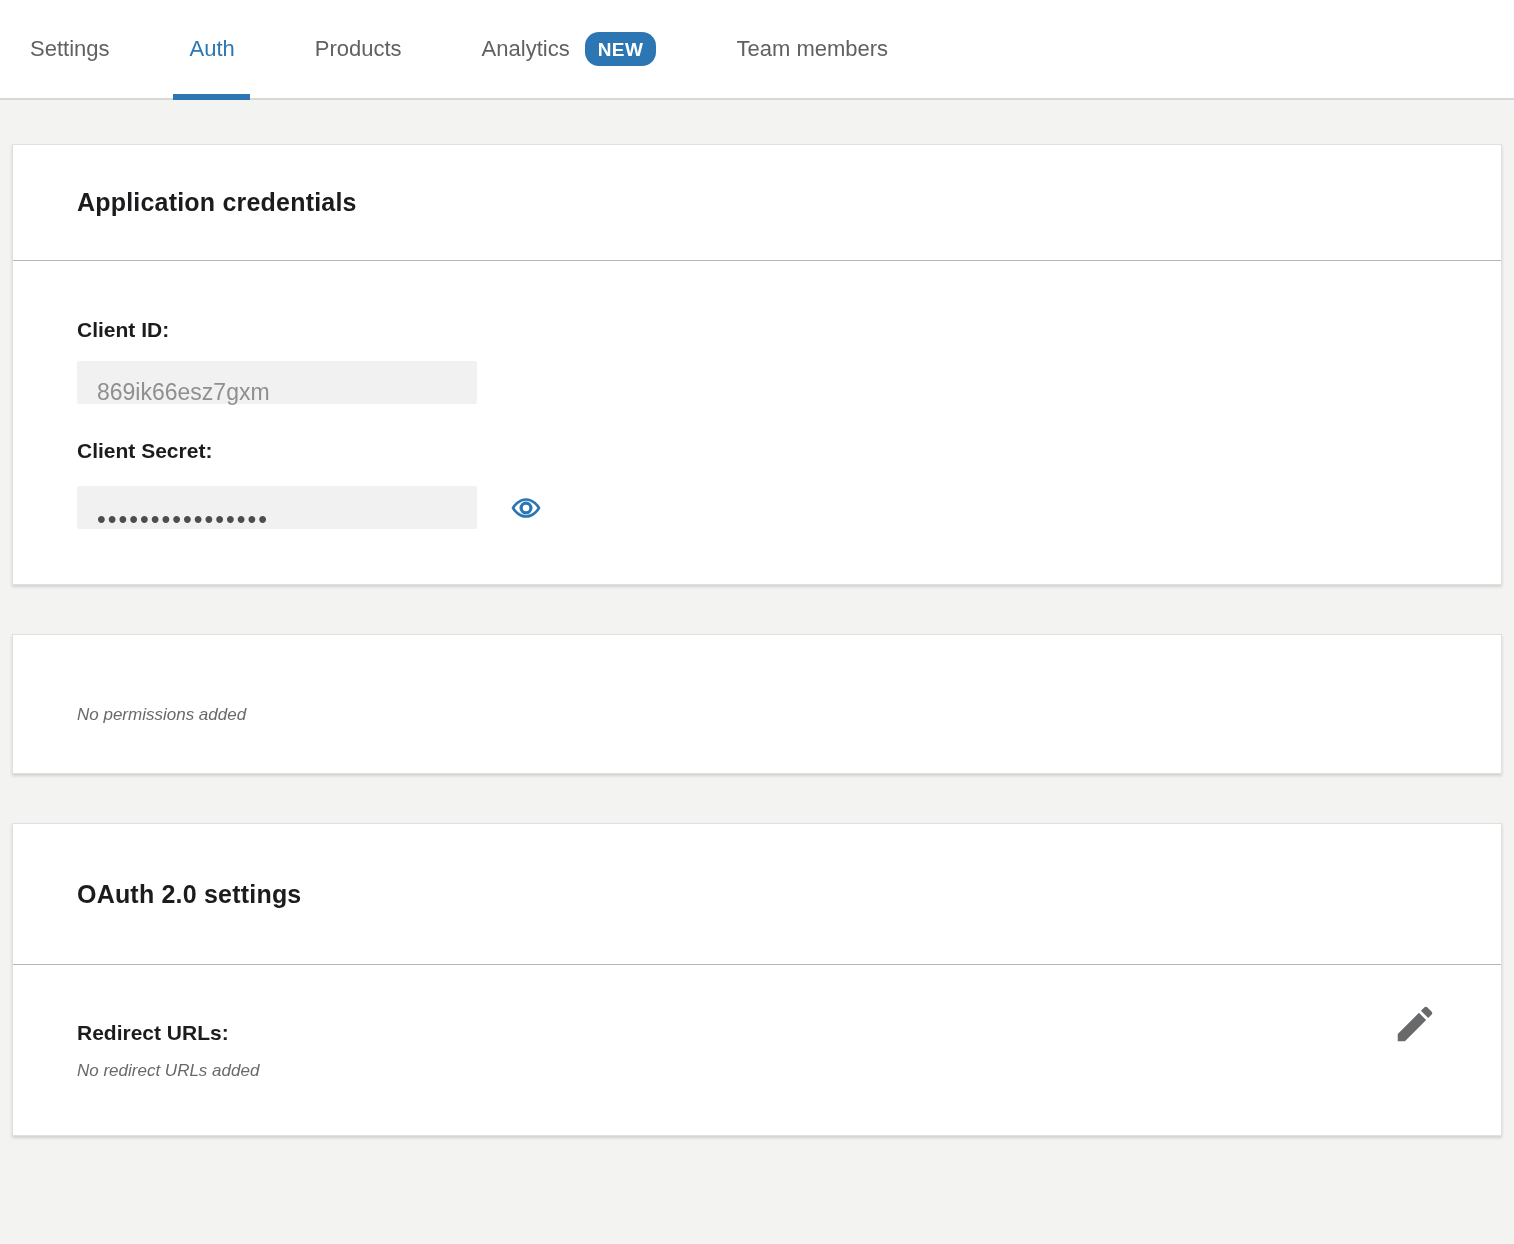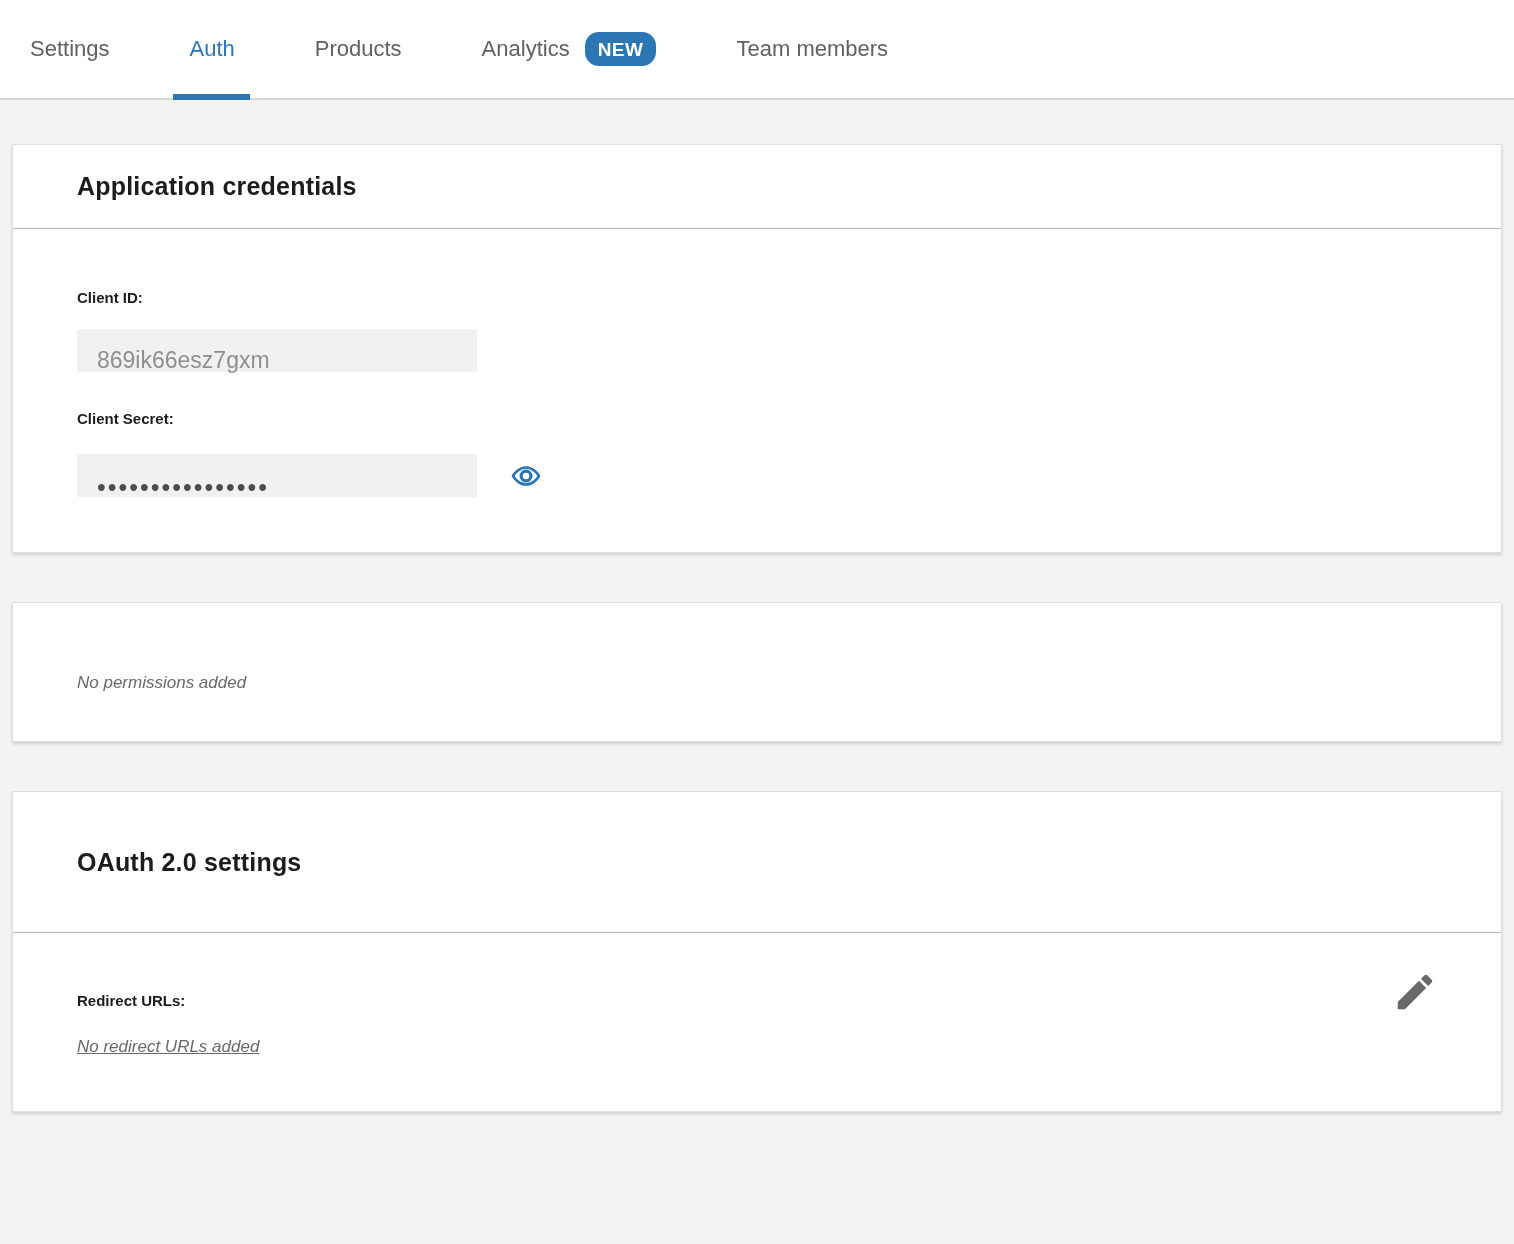--- a/index.html
+++ b/index.html
@@ -53,37 +53,37 @@
   }
   
   main { padding: 44px 12px 0; }
   .card {
     background: #ffffff;
     border: 1px solid #e0e0e0;
     box-shadow: 0 2px 3px rgba(0,0,0,0.14);
   }
   .card + .card { margin-top: 49px; }
   .card-header {
-    height: 84px;
+    height: 116px;
     display: flex;
     align-items: center;
     padding: 0 64px;
     border-bottom: 1px solid #b5b5b5;
   }
   .card-title {
     margin: 0;
     font-size: 25px;
     font-weight: 700;
     color: #1c1c1e;
     letter-spacing: 0.2px;
   }
   
   .cred-body { padding: 56px 64px 55px; }
   .field-label {
-    font-size: 15px;
+    font-size: 21px;
     font-weight: 700;
     color: #1c1c1e;
     line-height: 26px;
   }
   .value-box {
     width: 400px;
     height: 43px;
     background: #f1f1f1;
     border-radius: 2px;
     display: flex;
@@ -110,21 +110,21 @@
   
   .perm-body { padding: 70px 64px 48px; }
   .empty-text {
     margin: 0;
     font-style: italic;
     font-size: 17px;
     color: #68696b;
   }
   
   .oauth-body { position: relative; padding: 55px 64px 54px; }
-  .oauth-body .empty-text { margin-top: 23px; text-decoration: underline; }
+  .oauth-body .empty-text { margin-top: 15px; }
   .edit-btn {
     background: none; border: none; padding: 0; margin: 0;
     position: absolute;
     top: 33px; right: 62px;
     width: 48px; height: 52px;
     cursor: pointer;
     display: flex; align-items: center; justify-content: center;
   }
 </style>
 </head>

